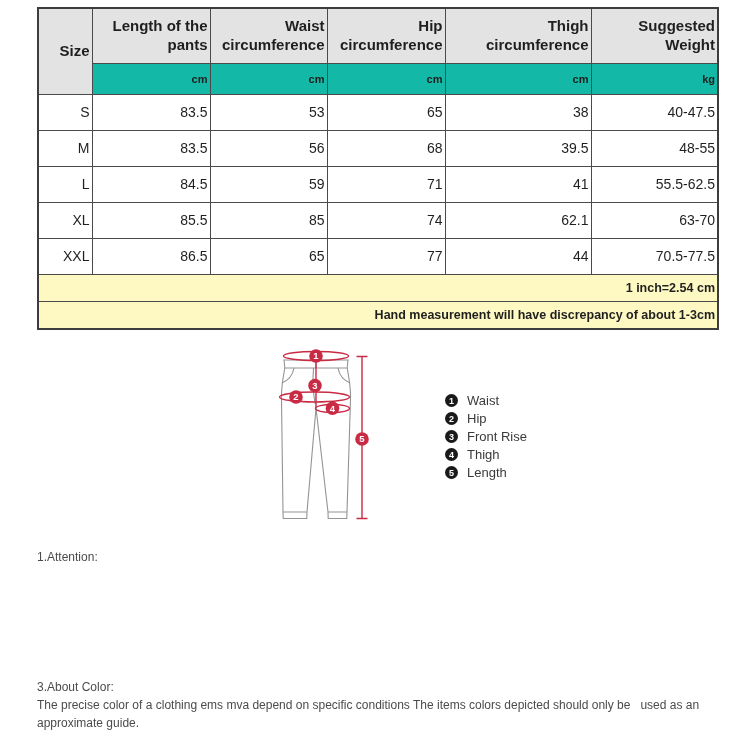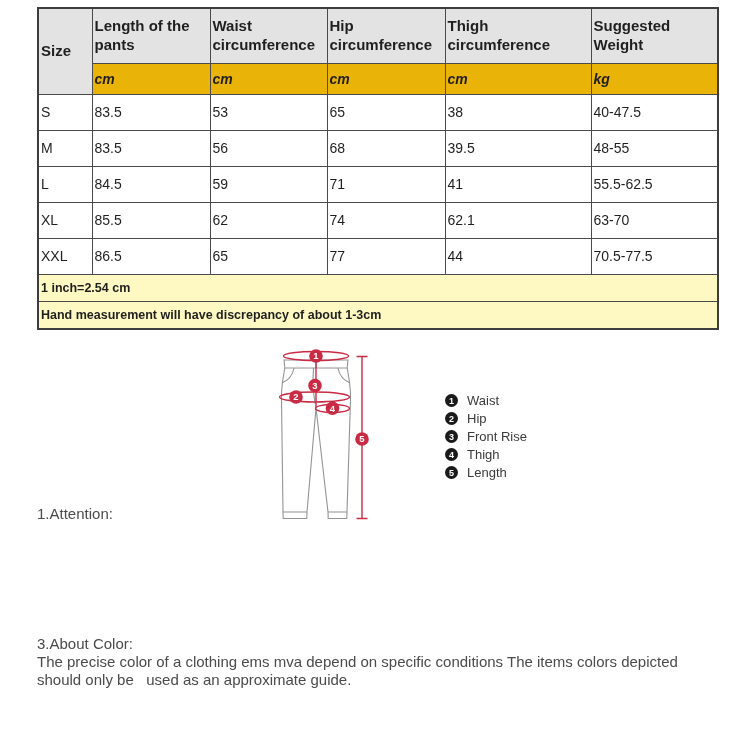--- a/index.html
+++ b/index.html
@@ -8,44 +8,44 @@
   .sheet { position:relative; width:750px; height:750px; background:#fff; overflow:hidden; }
 
   
   table.size-chart {
     position:absolute; left:37px; top:7px; width:680px;
     border-collapse:collapse; table-layout:fixed;
     border:2px solid #3d3d3d;
     color:#1f1f1f;
   }
   table.size-chart th, table.size-chart td {
-    border:1px solid #4a4a4a; text-align:left; vertical-align:middle;
+    border:1px solid #4a4a4a; text-align:right; vertical-align:middle;
     padding:6px 2px;
   }
   tr.r-head1 th { height:55px; background:#e3e3e3; font-size:15px; font-weight:bold; line-height:1.25; }
   th.corner { background:#e3e3e3; font-size:15px; font-weight:bold; }
-  tr.r-units th { height:31px; background:#eab308; font-size:14px; font-weight:bold;font-style:italic; }
+  tr.r-units th { height:31px; background:#14b8a6; font-size:11px; font-weight:bold; }
   tbody.data tr { height:36px; }
   tbody.data td { font-size:14px; background:#fff; }
   tbody.notes tr { height:24px; }
   tbody.notes td { font-size:12.5px; font-weight:bold; background:#fef9c3; }
 
   
   .diagram-svg { position:absolute; left:230px; top:342px; width:310px; height:180px; }
   .legend { position:absolute; left:445px; top:394px; }
   .legend-row { display:flex; align-items:center; height:13px; margin-bottom:5px; }
   .lnum {
     width:13px; height:13px; border-radius:50%; background:#1a1a1a; color:#fff;
     font-size:9px; font-weight:bold; display:flex; align-items:center; justify-content:center;
     flex:0 0 13px;
   }
   .llabel { margin-left:9px; font-size:13px; color:#3a3a3a; white-space:nowrap; }
 
   
-  .txt { position:absolute; left:37px; width:686px; color:#4b4b4b; font-size:15px; line-height:18px; }
+  .txt { position:absolute; left:37px; width:686px; color:#4b4b4b; font-size:12px; line-height:18px;margin-top:43px; }
   .txt-h { margin-bottom:0; }
   .txt-b { white-space:pre-wrap; }
 </style>
 </head>
 <body>
 
 <div class="sheet">
 
   <table class="size-chart">
     <colgroup>
@@ -94,21 +94,21 @@
         <td>L</td>
         <td>84.5</td>
         <td>59</td>
         <td>71</td>
         <td>41</td>
         <td>55.5-62.5</td>
       </tr>
       <tr>
         <td>XL</td>
         <td>85.5</td>
-        <td>62</td>
+        <td>85</td>
         <td>74</td>
         <td>62.1</td>
         <td>63-70</td>
       </tr>
       <tr>
         <td>XXL</td>
         <td>86.5</td>
         <td>65</td>
         <td>77</td>
         <td>44</td>

